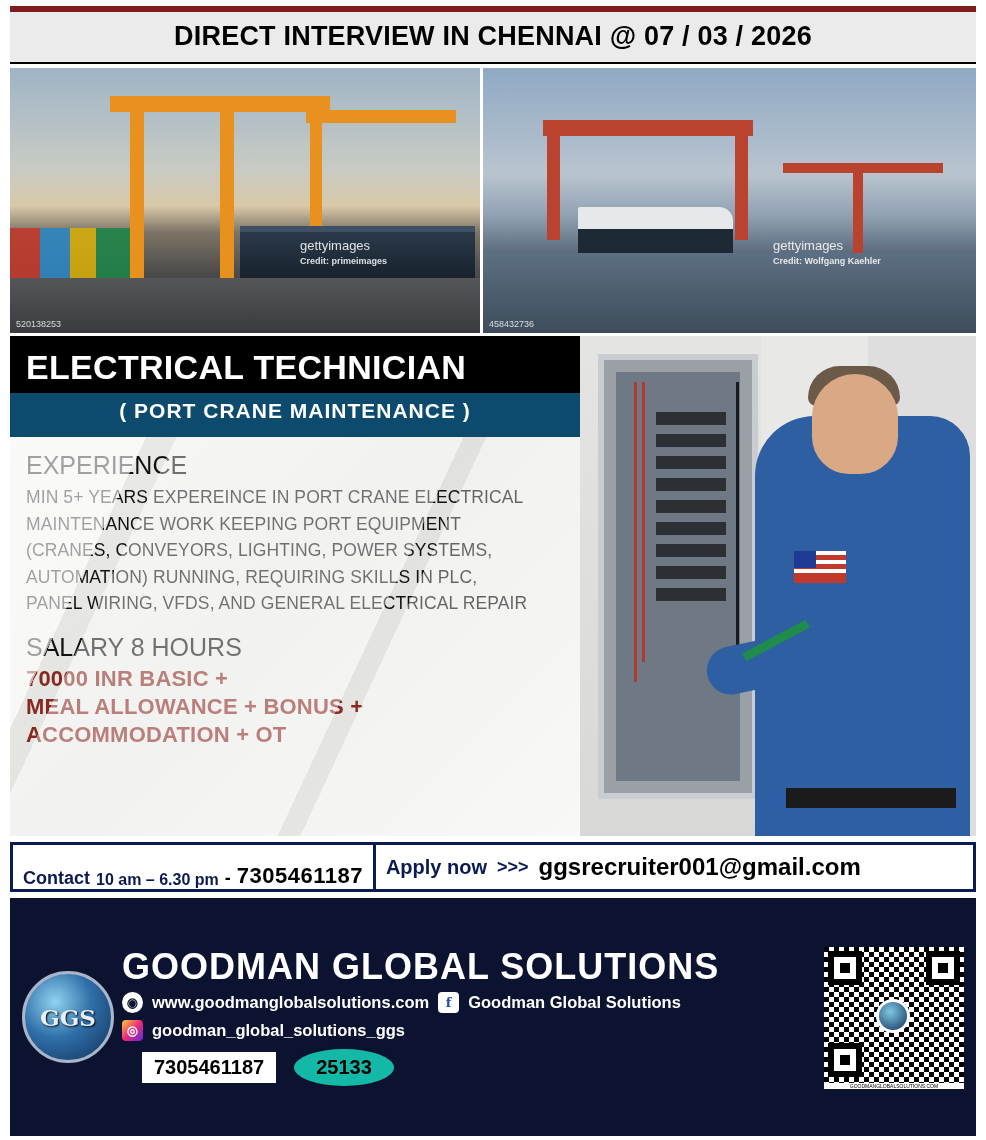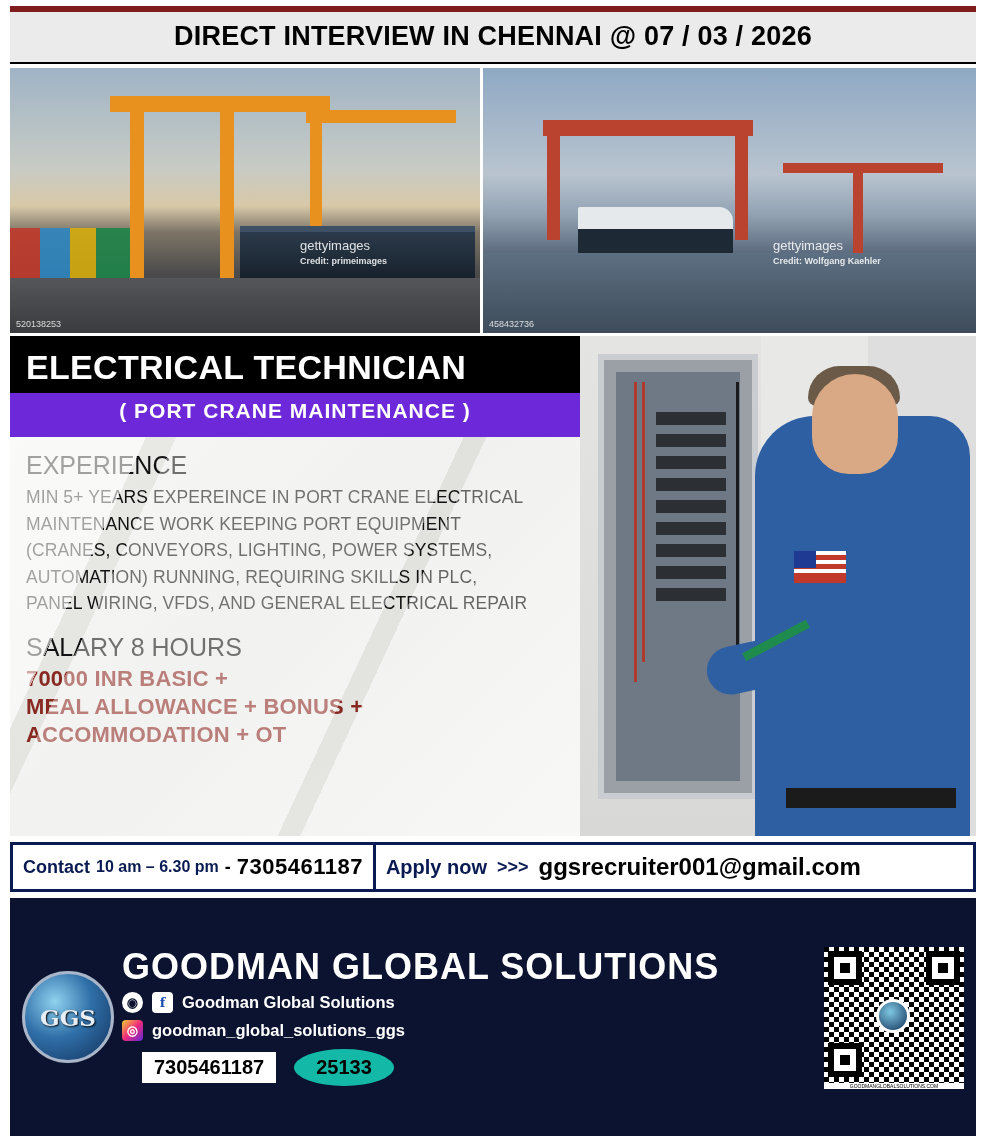--- a/index.html
+++ b/index.html
@@ -143,21 +143,21 @@
     background: #000;
     color: #fff;
     padding: 12px 0 6px 16px;
   }
   .job-title-box h3 {
     font-size: 34px;
     font-weight: bold;
     letter-spacing: .3px;
   }
   .job-sub {
-    background: #6d28d9;
+    background: #0c4a6e;
     color: #fff;
     text-align: center;
     font-size: 21px;
     font-weight: bold;
     padding: 6px 0 14px 0;
     letter-spacing: 1px;
   }
 
   .details {
     flex: 1;
@@ -275,21 +275,21 @@
   
   .contact-strip {
     display: flex;
     align-items: stretch;
     border: 3px solid #0a1a52;
     margin-top: 6px;
     background: #fff;
     height: 50px;
   }
   .contact-left {
-    display: flex; align-items: center; gap: 6px;
+    display: flex; align-items: flex-end; gap: 6px;
     padding: 0 10px;
     border-right: 3px solid #0a1a52;
     white-space: nowrap;
   }
   .contact-label { font-size: 18px; font-weight: bold; color: #0a1a52; }
   .contact-hours { font-size: 16px; font-weight: bold; color: #0a1a52; }
   .dash { font-size: 18px; font-weight: bold; color: #000; }
   .contact-phone { font-size: 22px; font-weight: bold; color: #000; letter-spacing: .5px; }
   .contact-right {
     display: flex; align-items: center; gap: 10px;
@@ -512,20 +512,21 @@
   <div class="footer">
     <div class="logo-badge">
       <span>GGS</span>
     </div>
 
     <div class="footer-mid">
       <div class="company-name">GOODMAN GLOBAL SOLUTIONS</div>
 
       <div class="links-row">
         <span class="mini-icon globe">◉</span>
+        <span class="link-text">www.goodmanglobalsolutions.com</span>
         <span class="mini-icon fb">f</span>
         <span class="link-text">Goodman Global Solutions</span>
       </div>
 
       <div class="handle-row">
         <span class="mini-icon ig">◎</span>
         <span class="link-text">goodman_global_solutions_ggs</span>
       </div>
 
       <div class="bottom-row">

